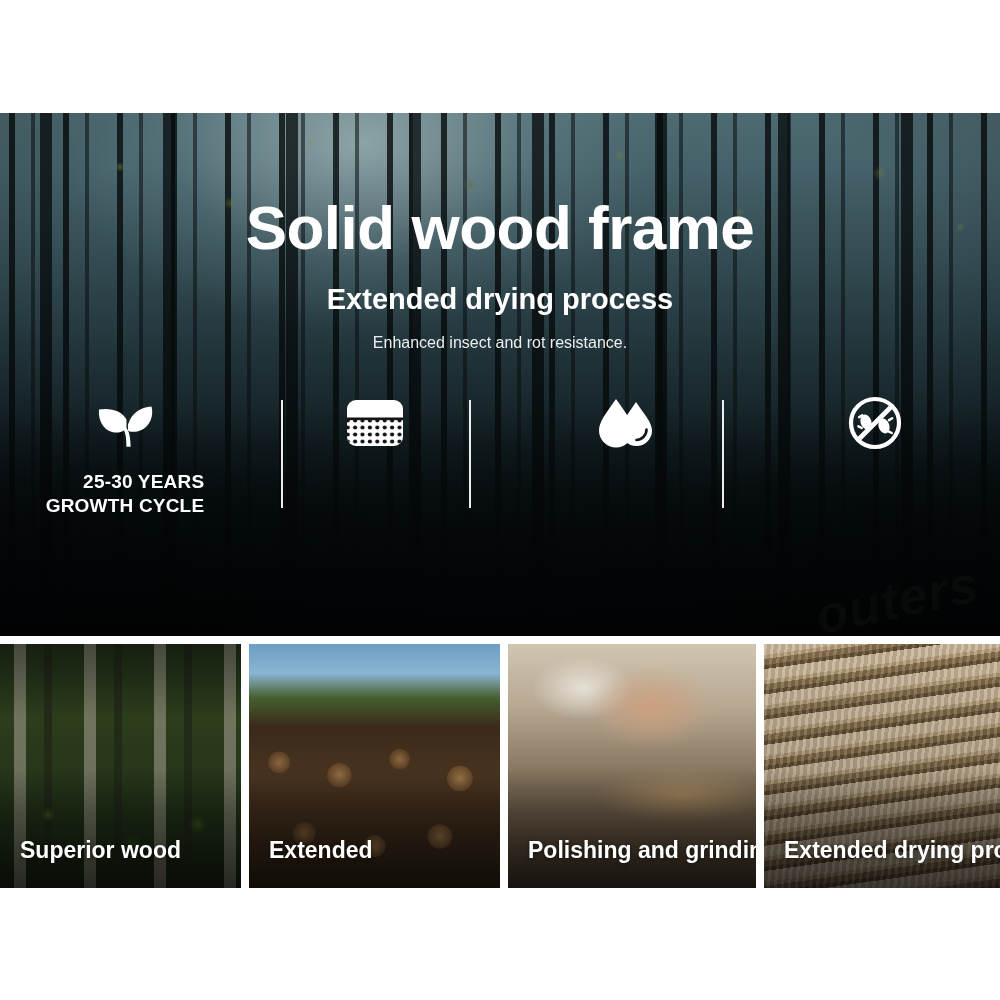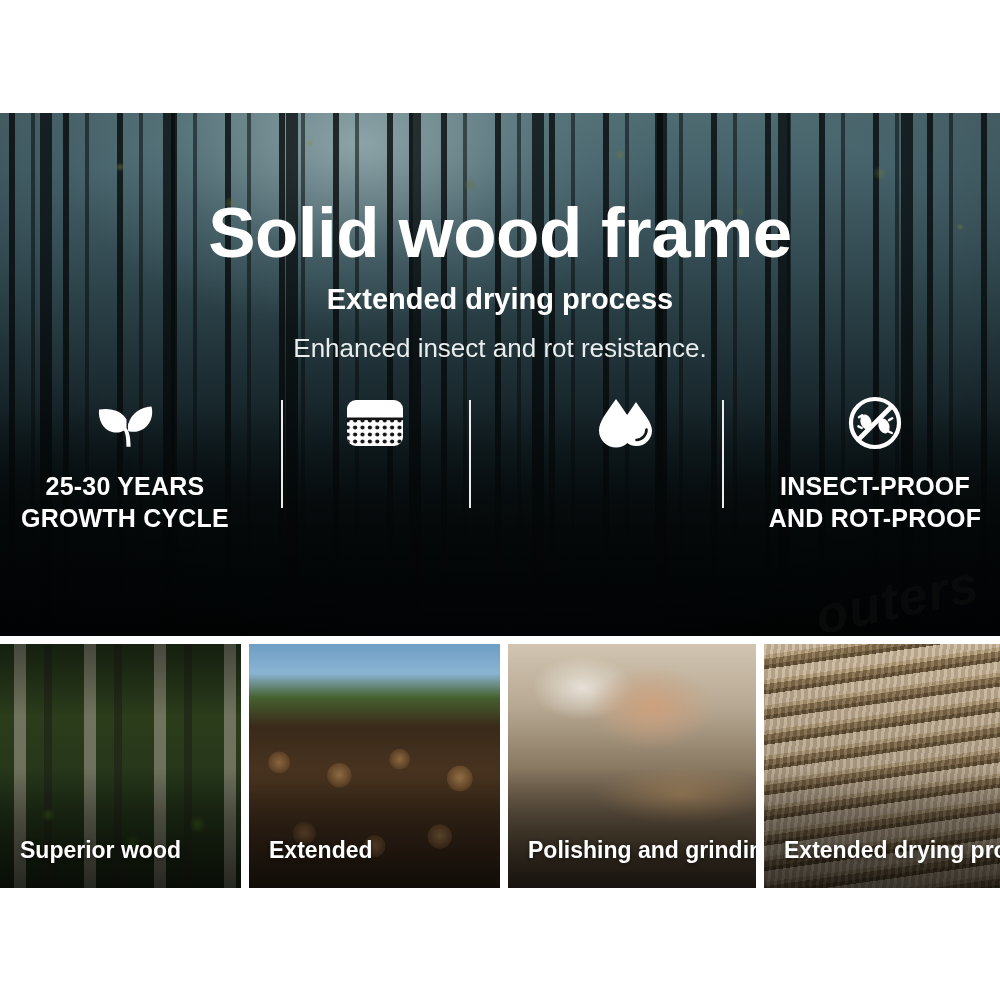--- a/index.html
+++ b/index.html
@@ -69,50 +69,50 @@
     letter-spacing: 1px; white-space: nowrap;
     transform: rotate(-12deg); transform-origin: 100% 100%;
     user-select: none;
   }
 
   .hero-content { position: absolute; inset: 0; }
 
   .hero-title {
     position: absolute; left: 0; top: 84px; width: 1000px;
     text-align: center; color: #ffffff;
-    font-size: 71px; font-weight: 700; letter-spacing: -0.5px; line-height: 1;
+    font-size: 62px; font-weight: 700; letter-spacing: -0.5px; line-height: 1;
   }
   .hero-subtitle {
     position: absolute; left: 0; top: 172px; width: 1000px;
     text-align: center; color: #ffffff;
     font-size: 29px; font-weight: 600; line-height: 1;
   }
   .hero-tagline {
     position: absolute; left: 0; top: 222px; width: 1000px;
     text-align: center; color: #e9edee;
-    font-size: 26px; font-weight: 400; line-height: 1;
+    font-size: 16px; font-weight: 400; line-height: 1;
   }
 
   
   .features {
     position: absolute; left: 0; top: 281px; width: 1000px; height: 140px;
     display: flex; align-items: flex-start;
   }
   .feature {
     position: relative; flex: 1 1 0;
     display: flex; flex-direction: column; align-items: center;
   }
   .feature-icon {
     height: 56px; display: flex; align-items: flex-end; justify-content: center;
     margin-bottom: 20px;
   }
   .feature-icon svg { display: block; }
   .feature-label {
-    color: #ffffff; text-align: center;
-    font-size: 25px; font-weight: 700; line-height: 1.28;
+    color: #ffffff; text-align: right;
+    font-size: 19px; font-weight: 700; line-height: 1.28;
     letter-spacing: 0.2px; text-transform: uppercase;
   }
   .feature-label .l2 { display: block; }
   .divider {
     position: absolute; top: 6px; width: 2px; height: 108px;
     background: #ffffff; opacity: 0.92;
   }
   .divider.d1 { left: 281px; }
   .divider.d2 { left: 469px; }
   .divider.d3 { left: 722px; }
@@ -277,24 +277,20 @@
                 <ellipse cx="19" cy="26" rx="5.4" ry="7.6" transform="rotate(-18 19 26)"></ellipse>
                 <rect x="10.5" y="19" width="6.2" height="2.4" rx="1.2" transform="rotate(-32 13.6 20.2)"></rect>
                 <rect x="10" y="30" width="6.2" height="2.4" rx="1.2" transform="rotate(26 13.1 31.2)"></rect>
                 <ellipse cx="37" cy="30" rx="5.4" ry="7.6" transform="rotate(-18 37 30)"></ellipse>
                 <rect x="40.5" y="22" width="6.2" height="2.4" rx="1.2" transform="rotate(-30 43.6 23.2)"></rect>
                 <rect x="40" y="35" width="6.2" height="2.4" rx="1.2" transform="rotate(24 43.1 36.2)"></rect>
               </g>
               <line x1="11.5" y1="43.5" x2="44.5" y2="10.5" stroke="#ffffff" stroke-width="4.6" stroke-linecap="round"></line>
             </svg>
           </div>
-          <div class="feature-label">
-            <span>INSECT-PROOF</span>
-            <span class="l2">AND ROT-PROOF</span>
-          </div>
         </div>
 
       </div>
     </div>
   </div>
 
   <div class="strip">
 
     <div class="tile t1">
       <div class="tile-photo photo-forest"></div>

